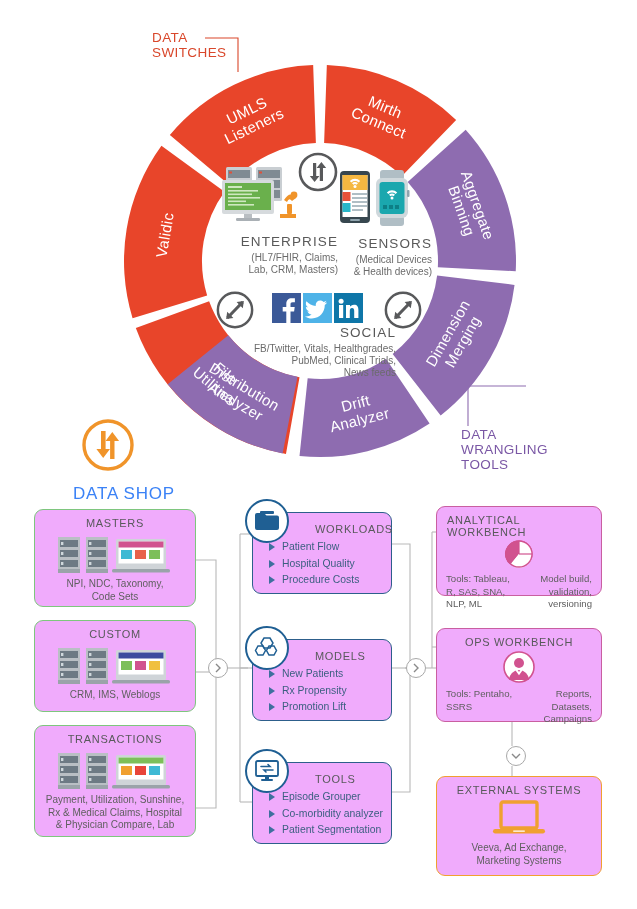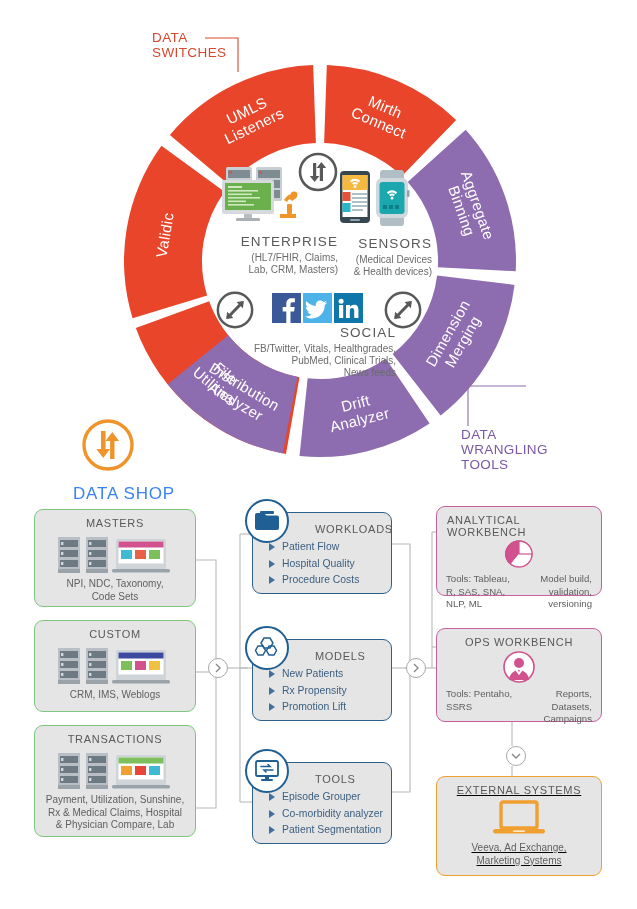--- a/index.html
+++ b/index.html
@@ -45,25 +45,25 @@
   .shop { position: absolute; left: 0; top: 472px; width: 637px; height: 437px; }
   .shop-title {
     position: absolute; left: 73px; top: 12px;
     font-size: 17px; color: #3b82f6; letter-spacing: .8px;
   }
 
   .card {
     position: absolute;
     border: 1.4px solid #7ec67e;
     border-radius: 9px;
-    background: #e5e5e5;
+    background: #f0abfc;
   }
   .card.navy { border-color: #2d5f8b; }
   .card.pink { border-color: #c95fa0; }
-  .card.orange { border-color: #f0a030; text-decoration: underline; }
+  .card.orange { border-color: #f0a030; }
 
   .card-title {
     text-align: center;
     font-size: 11px; color: #58595b; letter-spacing: .7px;
     margin-top: 7px;
   }
   .card-title.left-ind { text-align: left; padding-left: 10px; }
   .card-title.navy-ind { text-align: left; padding-left: 62px; margin-top: 10px; }
 
   .card-desc {

